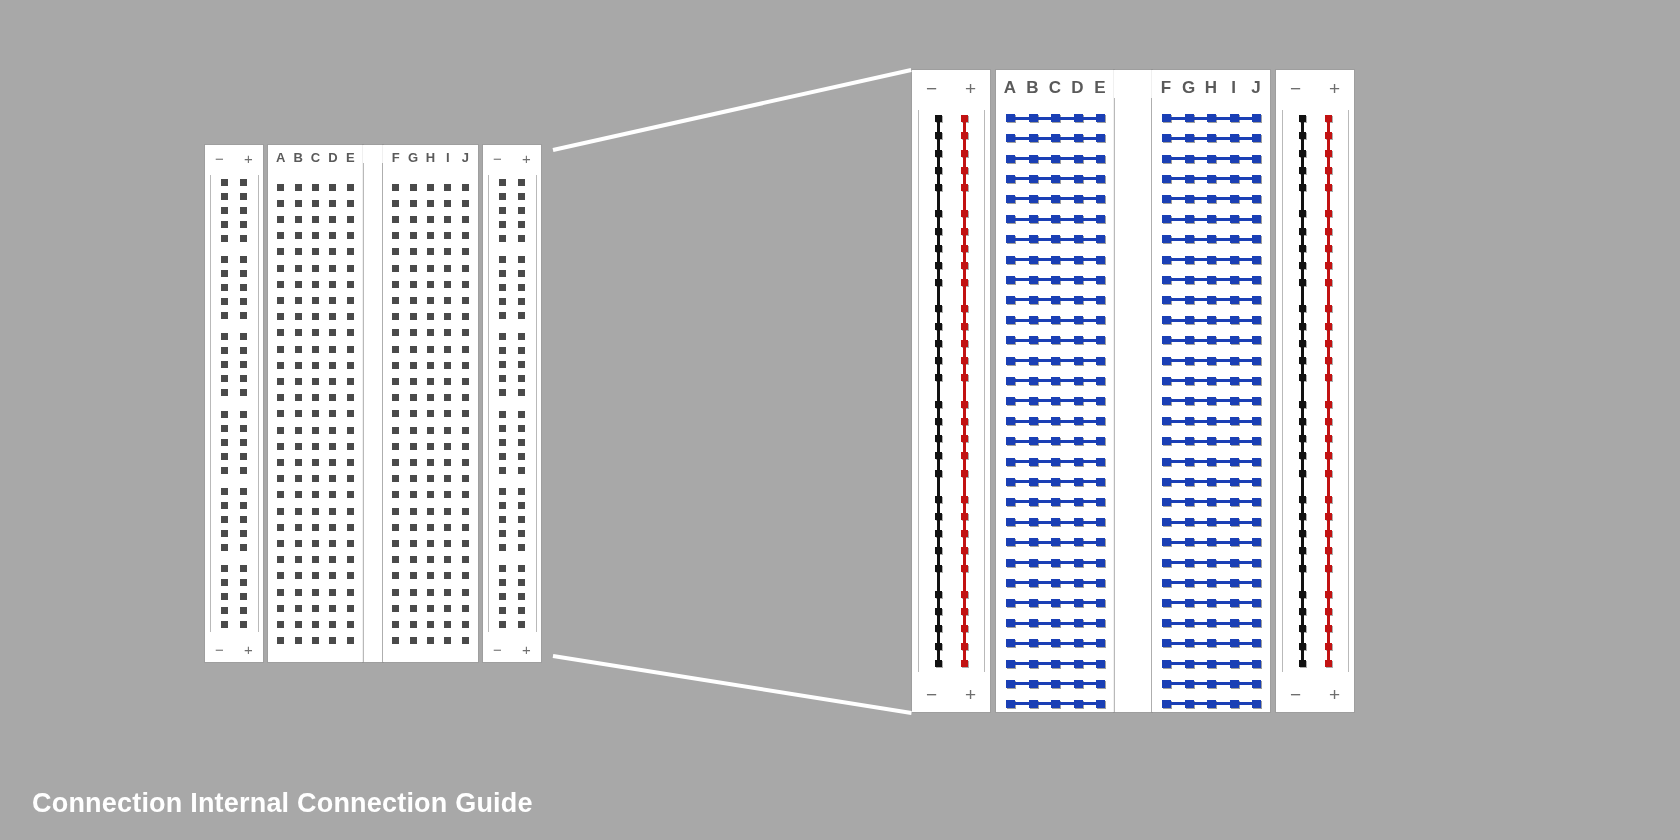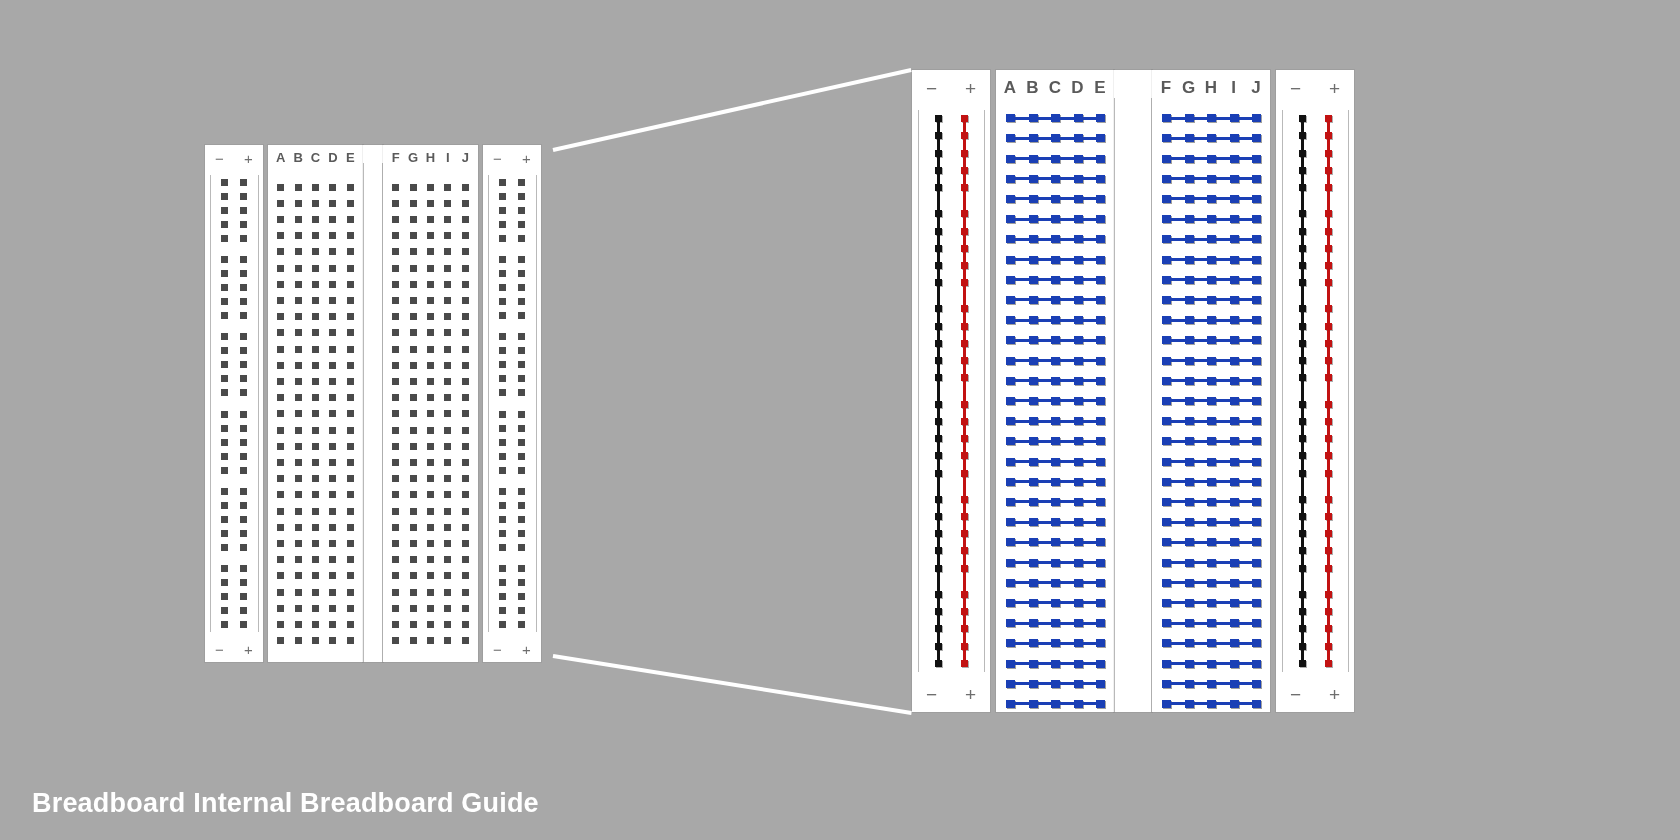--- a/index.html
+++ b/index.html
@@ -1482,13 +1482,13 @@
         <div class="railnodeshadow" style="left: 50px; top: 591px;"></div>
         <div class="railnode pos" style="left: 49px; top: 590px;"></div>
         <div class="railline neg" style="left: 25px; top: 49px; height: 545px;"></div>
         <div class="railline pos" style="left: 51px; top: 49px; height: 545px;"></div>
       </div>
     </div>
     <div class="callout" style="left: 553px; top: 148px; width: 366.83px; transform: rotate(-12.5966deg); background: rgb(255, 255, 255);"></div>
     <div class="callout" style="left: 553px; top: 654px; width: 362.509px; transform: rotate(9.04658deg); background: rgb(255, 255, 255);"></div>
   </div>
 
-<div id="title" style="left: 32px; top: 788px; font-size: 27px; color: rgb(255, 255, 255);">Breadboard Internal Breadboard Guide</div>
+<div id="title" style="left: 32px; top: 788px; font-size: 27px; color: rgb(255, 255, 255);">Connection Internal Connection Guide</div>
 
 </body></html>

